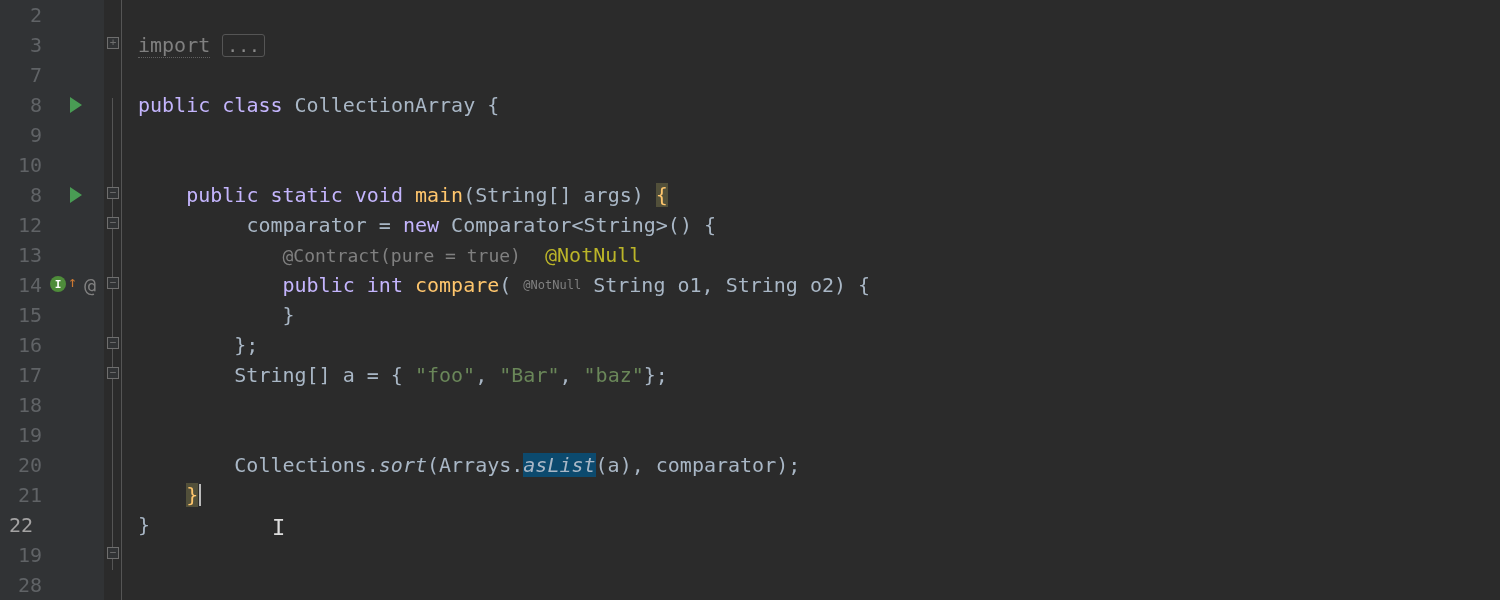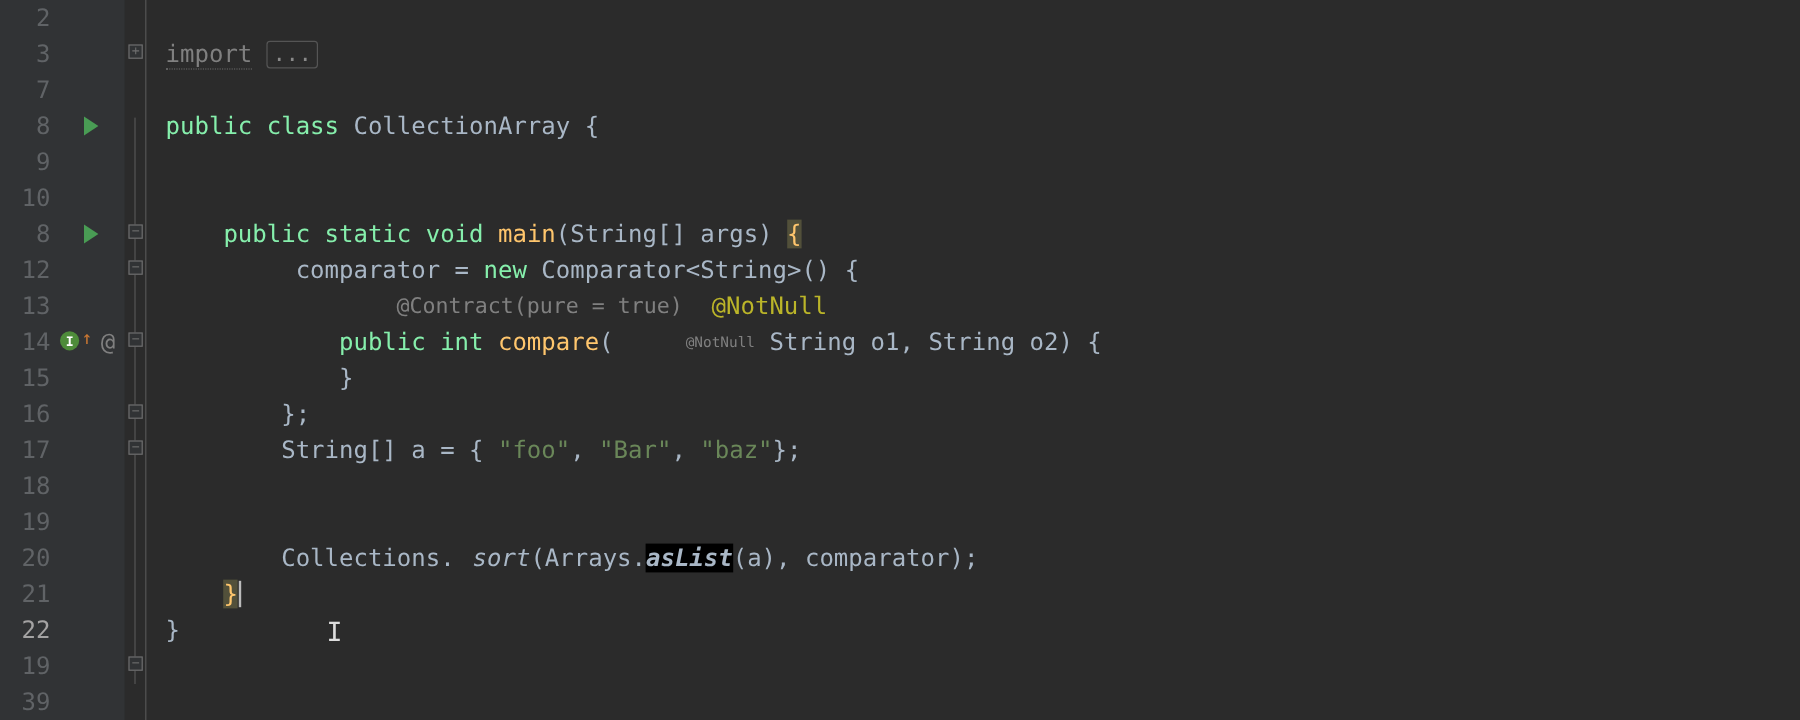--- a/index.html
+++ b/index.html
@@ -28,21 +28,21 @@
   .gutter-line {
     height: 30px;
     display: flex;
     align-items: center;
     justify-content: flex-end;
     padding-right: 62px;
     color: #606366;
     font-size: 20px;
     position: relative;
   }
-  .gutter-line.current { color: #a4a3a3; }
+  .gutter-line.current { color: #a4a3a3; justify-content: center; }
   .run-icon {
     position: absolute;
     right: 22px;
     top: 7px;
     width: 0; height: 0;
     border-top: 8px solid transparent;
     border-bottom: 8px solid transparent;
     border-left: 12px solid #499c54;
   }
   .impl-badge {
@@ -95,27 +95,27 @@
     flex: 1;
     padding-left: 16px;
     position: relative;
   }
   .line {
     height: 30px;
     white-space: pre;
     display: flex;
     align-items: center;
   }
-  .kw { color: #86efac; }
+  .kw { color: #c4b5fd; }
   .method-decl { color: #ffc66d; }
   .annot { color: #bbb529; }
-  .annot-gray { color: #808080; margin-left: 48px; }
+  .annot-gray { color: #808080; }
   .str { color: #6a8759; }
-  .static-ital { color:#a9b7c6; font-style: italic; margin-left: 15px; }
-  .hl-asList { background:#000000; font-style: italic; font-weight: bold; }
+  .static-ital { color:#a9b7c6; font-style: italic; }
+  .hl-asList { background:#0c4a6e; font-style: italic; }
   .brace-warn { color:#ffc66d; background:#52503a; }
   .import-gray { color:#808080; border-bottom: 1px dotted #606060; }
   .fold-box {
     color:#8a8a8a;
     border:1px solid #555;
     padding:0 4px;
     border-radius:3px;
     font-size:18px;
   }
   .caret {
@@ -193,21 +193,21 @@
     <div class="gutter-line">
         <span>21</span>
       </div>
     <div class="gutter-line current">
         <span>22</span>
       </div>
     <div class="gutter-line">
         <span>19</span>
       </div>
     <div class="gutter-line">
-        <span>39</span>
+        <span>28</span>
       </div>
   </div>
 
   <div class="foldbar">
     <div class="fold-icon" style="top:37px">+</div>
     <div class="fold-line" style="top:98px;height:472px"></div>
     <div class="fold-icon" style="top:187px">−</div>
     <div class="fold-icon" style="top:217px">−</div>
     <div class="fold-icon" style="top:277px">−</div>
     <div class="fold-icon" style="top:337px">−</div>

